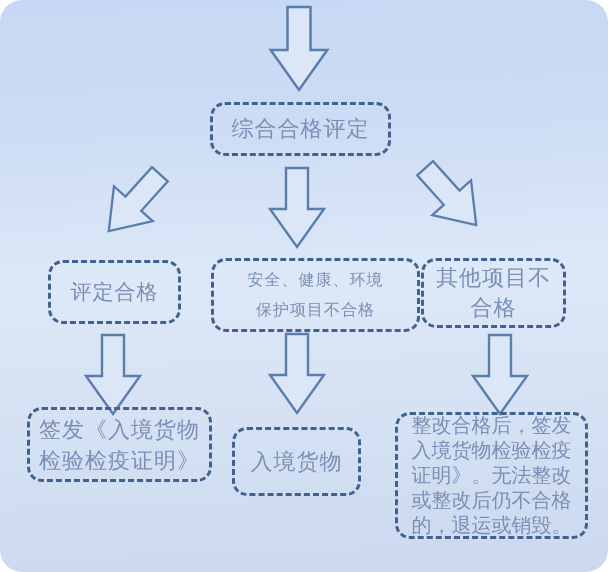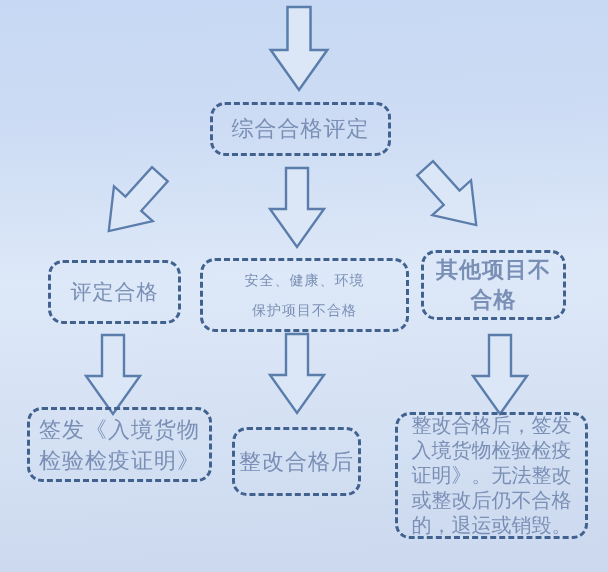--- a/index.html
+++ b/index.html
@@ -8,41 +8,42 @@
     width: 608px;
     height: 572px;
     overflow: hidden;
     font-family: "Liberation Sans", sans-serif;
     background: linear-gradient(178deg,
       #c6d8f3 0%,
       #cddcf4 22%,
       #dde8f8 48%,
       #d6e2f4 70%,
       #cbd8ee 100%);
+    border-radius: 22px;
   }
   .node {
     position: absolute;
     box-sizing: border-box;
     border: 3px dashed #41618f;
     border-radius: 15px;
     display: flex;
     align-items: center;
     justify-content: center;
     text-align: center;
     color: #7a8fb5;
     white-space: pre-line;
     letter-spacing: 1px;
   }
   .arrow { position: absolute; }
   .arrow polygon { fill: #dbe7f7; stroke: #5a7dab; stroke-width: 2.4; stroke-linejoin: miter; }
 
   #node-root        { left: 210px; top: 102px; width: 181px; height: 54px;  font-size: 22px; }
   #node-pass        { left: 48px;  top: 260px; width: 133px; height: 64px;  font-size: 21px; }
-  #node-safety      { left: 200px; top: 258px; width: 209px; height: 74px;  font-size: 14px; line-height: 30px; }
-  #node-other       { left: 421px; top: 250px; width: 145px; height: 70px;  font-size: 22px; line-height: 30px; font-weight: bold; }
+  #node-safety      { left: 211px; top: 258px; width: 209px; height: 74px;  font-size: 16px; line-height: 30px; }
+  #node-other       { left: 421px; top: 258px; width: 145px; height: 70px;  font-size: 22px; line-height: 30px; }
   #node-certificate { left: 27px;  top: 407px; width: 185px; height: 75px;  font-size: 22px; line-height: 31px; }
   #node-return      { left: 232px; top: 427px; width: 129px; height: 69px;  font-size: 22px; }
   #node-rectify     { left: 395px; top: 412px; width: 193px; height: 127px; font-size: 20px; line-height: 25px; letter-spacing: 0; }
 
   #arrow-top          { left: 267px; top: 5px;   }
   #arrow-to-pass      { left: 105px; top: 162px; transform: rotate(42deg); }
   #arrow-to-safety    { left: 267px; top: 166px; }
   #arrow-to-other     { left: 422px; top: 156px; transform: rotate(-42deg); }
   #arrow-pass-down    { left: 83px;  top: 333px; }
   #arrow-safety-down  { left: 267px; top: 332px; }
@@ -87,21 +88,21 @@
 
   <div id="node-safety" class="node">安全、健康、环境
 保护项目不合格</div>
 
   <div id="node-other" class="node">其他项目不
 合格</div>
 
   <div id="node-certificate" class="node">签发《入境货物
 检验检疫证明》</div>
 
-  <div id="node-return" class="node">整改合格后</div>
+  <div id="node-return" class="node">入境货物</div>
 
   <div id="node-rectify" class="node">整改合格后，签发
 入境货物检验检疫
 证明》。无法整改
 或整改后仍不合格
 的，退运或销毁。</div>
 
 </div>
 
 </body></html>

